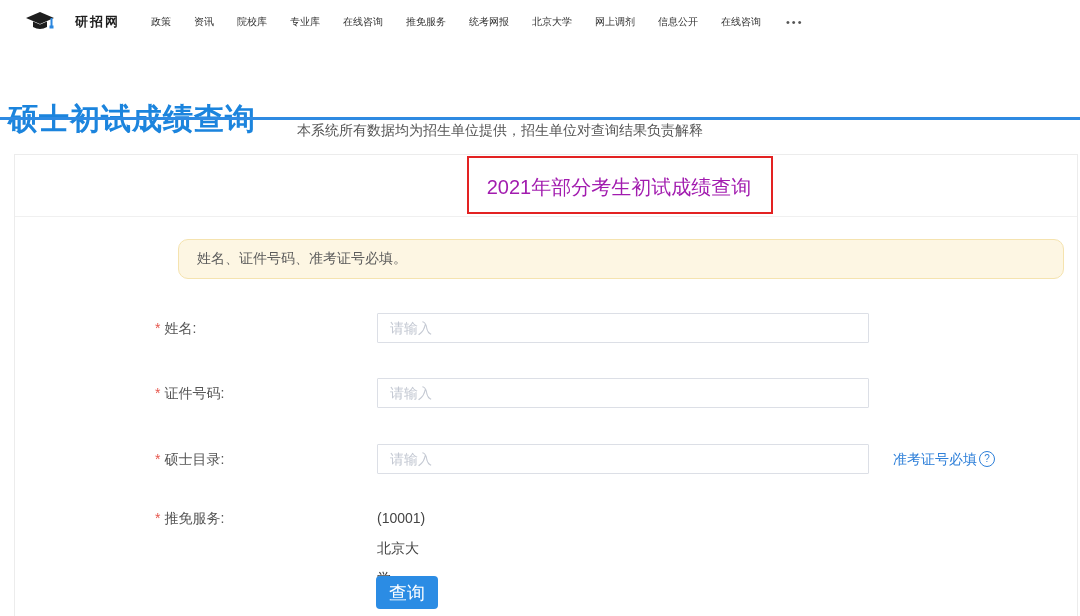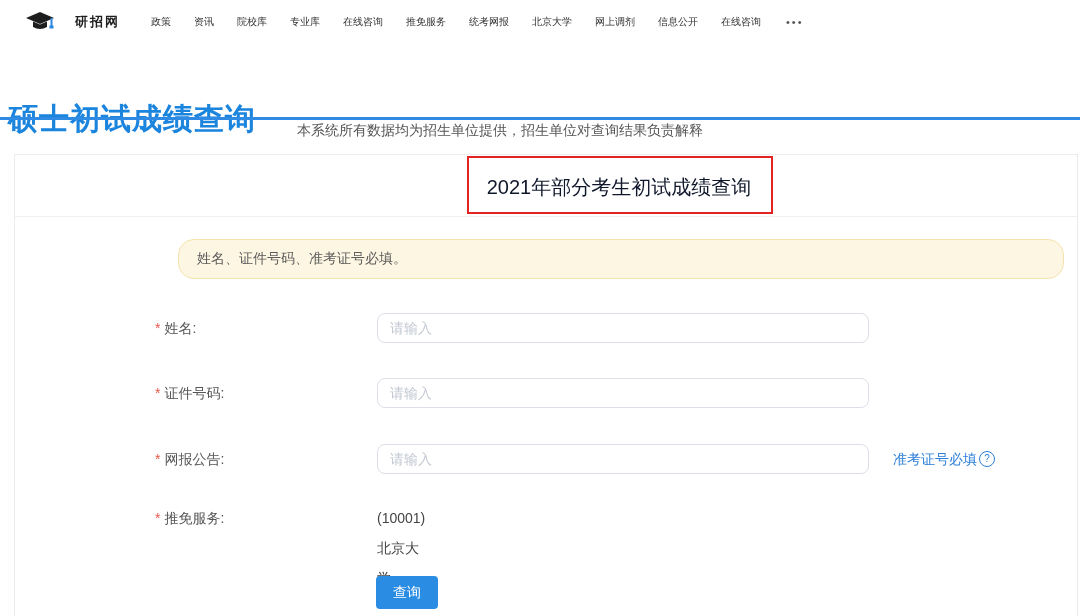--- a/index.html
+++ b/index.html
@@ -35,65 +35,65 @@
 
   
   .card {
     position: absolute; left: 14px; top: 154px; width: 1064px; height: 470px;
     background: #fff; border: 1px solid #ececec; border-bottom: none;
     box-sizing: border-box;
   }
   .card-header { position: absolute; left: 0; top: 0; width: 100%; height: 61px; border-bottom: 1px solid #f0f0f0; }
   .card-title {
     position: absolute; left: 604px; top: 19px; transform: translateX(-50%);
-    font-size: 20px; color: #0f172a; white-space: nowrap;
+    font-size: 20px; color: #a21caf; white-space: nowrap;
   }
   .red-annotation {
     position: absolute; left: 452px; top: 1px; width: 302px; height: 54px;
     border: 2px solid #e32222; pointer-events: none;
   }
 
   
   .notice {
     position: absolute; left: 163px; top: 84px; width: 886px; height: 40px;
-    background: #fdf6e3; border: 1px solid #f5e3af; border-radius: 16px;
+    background: #fdf6e3; border: 1px solid #f5e3af; border-radius: 10px;
     box-sizing: border-box; display: flex; align-items: center;
     font-size: 14px; color: #5c5c5c; padding-left: 18px;
   }
 
   
   .form-row { position: absolute; left: 0; height: 30px; }
   .row-1 { top: 158px; } .row-2 { top: 223px; } .row-3 { top: 289px; }
   .row-4 { top: 348px; } .row-5 { top: 421px; }
   .f-label {
     position: absolute; left: 140px; width: 198px; text-align: left;
     font-size: 14px; color: #555; line-height: 30px; white-space: nowrap;
   }
   .req { color: #e6564c; margin-right: 4px; font-size: 14px; }
   .f-input {
     position: absolute; left: 362px; top: 0; width: 492px; height: 30px;
-    border: 1px solid #dcdfe6; border-radius: 8px; box-sizing: border-box;
+    border: 1px solid #dcdfe6; border-radius: 1px; box-sizing: border-box;
     font-size: 14px; color: #333; padding: 6px 12px; outline: none;
     font-family: "Liberation Sans", "DejaVu Sans", sans-serif;
   }
   .f-input::placeholder { color: #c3c8d2; }
   .f-static { position: absolute; left: 362px; font-size: 14px; color: #444; line-height: 30px; }
   .forgot-link {
     position: absolute; left: 878px; top: 0; line-height: 30px;
     font-size: 14px; color: #2d7fd9; text-decoration: none; white-space: nowrap;
     display: flex; align-items: center; cursor: pointer;
   }
   .q-circle {
     display: inline-flex; align-items: center; justify-content: center;
     width: 14px; height: 14px; border: 1px solid #2d7fd9; border-radius: 50%;
     font-size: 10px; margin-left: 2px; line-height: 1;
   }
   .query-btn {
     position: absolute; left: 361px; top: 0; width: 62px; height: 33px;
-    background: #2b8ce4; color: #fff; font-size: 14px; border: none;
+    background: #2b8ce4; color: #fff; font-size: 18px; border: none;
     border-radius: 4px; cursor: pointer;
     font-family: "Liberation Sans", "DejaVu Sans", sans-serif;
   }
 </style>
 </head>
 <body>
 
 <div class="stage">
 
   <div class="topnav">
@@ -149,21 +149,21 @@
 
     <div class="form-row row-2">
       <div class="f-label">
         <span class="req">*</span><span>证件号码:</span>
       </div>
       <input class="f-input" type="text" placeholder="请输入" style="">
     </div>
 
     <div class="form-row row-3">
       <div class="f-label">
-        <span class="req">*</span><span>网报公告:</span>
+        <span class="req">*</span><span>硕士目录:</span>
       </div>
       <input class="f-input" type="text" placeholder="请输入" style="">
       <a class="forgot-link">
         <span>准考证号必填</span>
         <span class="q-circle">?</span>
       </a>
     </div>
 
     <div class="form-row row-4">
       <div class="f-label">

